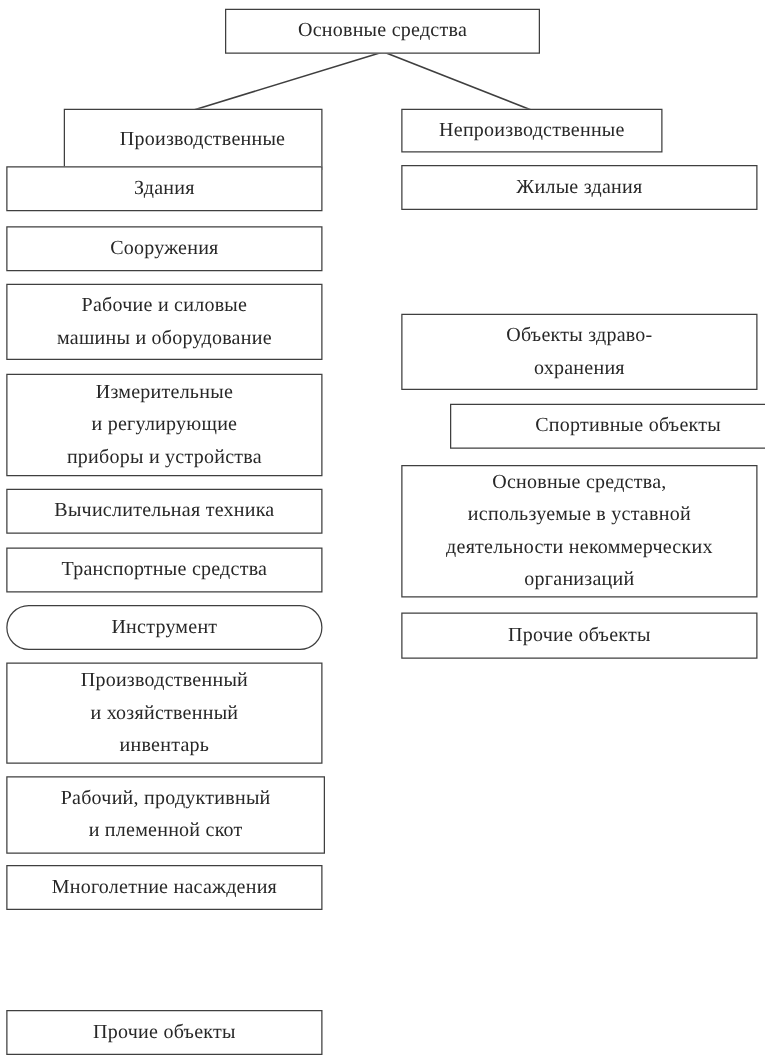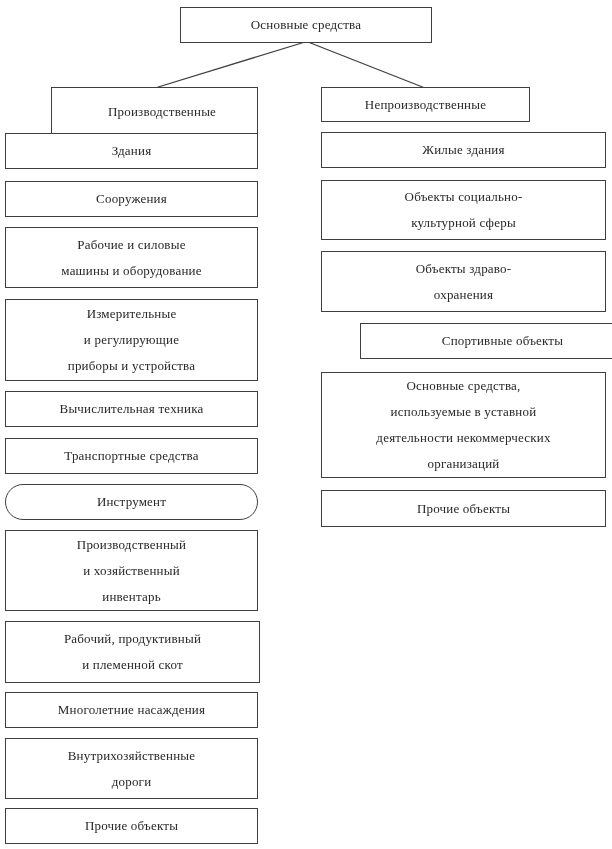--- a/index.html
+++ b/index.html
@@ -34,21 +34,21 @@
     background: var(--bg-color, #ffffff);
     display: flex;
     align-items: center;
     justify-content: center;
     text-align: center;
   }
   .box span {
     display: block;
     white-space: pre-line;
     color: var(--text-color, #272727);
-    font-size: 13px;
+    font-size: 16px;
     line-height: 26px;
     letter-spacing: 0.2px;
     padding: 0 6px;
   }
   
   .root   { left: 180px; top: 7px;   width: 252px; height: 36px; }
   .br-l   { left: 51px;  top: 87px;  width: 207px; height: 49px; padding-left: 15px; }
   .br-r   { left: 321px; top: 87px;  width: 209px; height: 35px; }
   
   .l0  { left: 5px; top: 133px; width: 253px; height: 36px; }
@@ -122,34 +122,26 @@
 и хозяйственный
 инвентарь</span>
   </div>
   <div class="box l8">
     <span>Рабочий, продуктивный
 и племенной скот</span>
   </div>
   <div class="box l9">
     <span>Многолетние насаждения</span>
   </div>
-  <div class="box l10">
-    <span>Внутрихозяйственные
-дороги</span>
-  </div>
   <div class="box l11">
     <span>Прочие объекты</span>
   </div>
 
   <div class="box r0">
     <span>Жилые здания</span>
-  </div>
-  <div class="box r1">
-    <span>Объекты социально-
-культурной сферы</span>
   </div>
   <div class="box r2">
     <span>Объекты здраво-
 охранения</span>
   </div>
   <div class="box r3">
     <span>Спортивные объекты</span>
   </div>
   <div class="box r4">
     <span>Основные средства,

